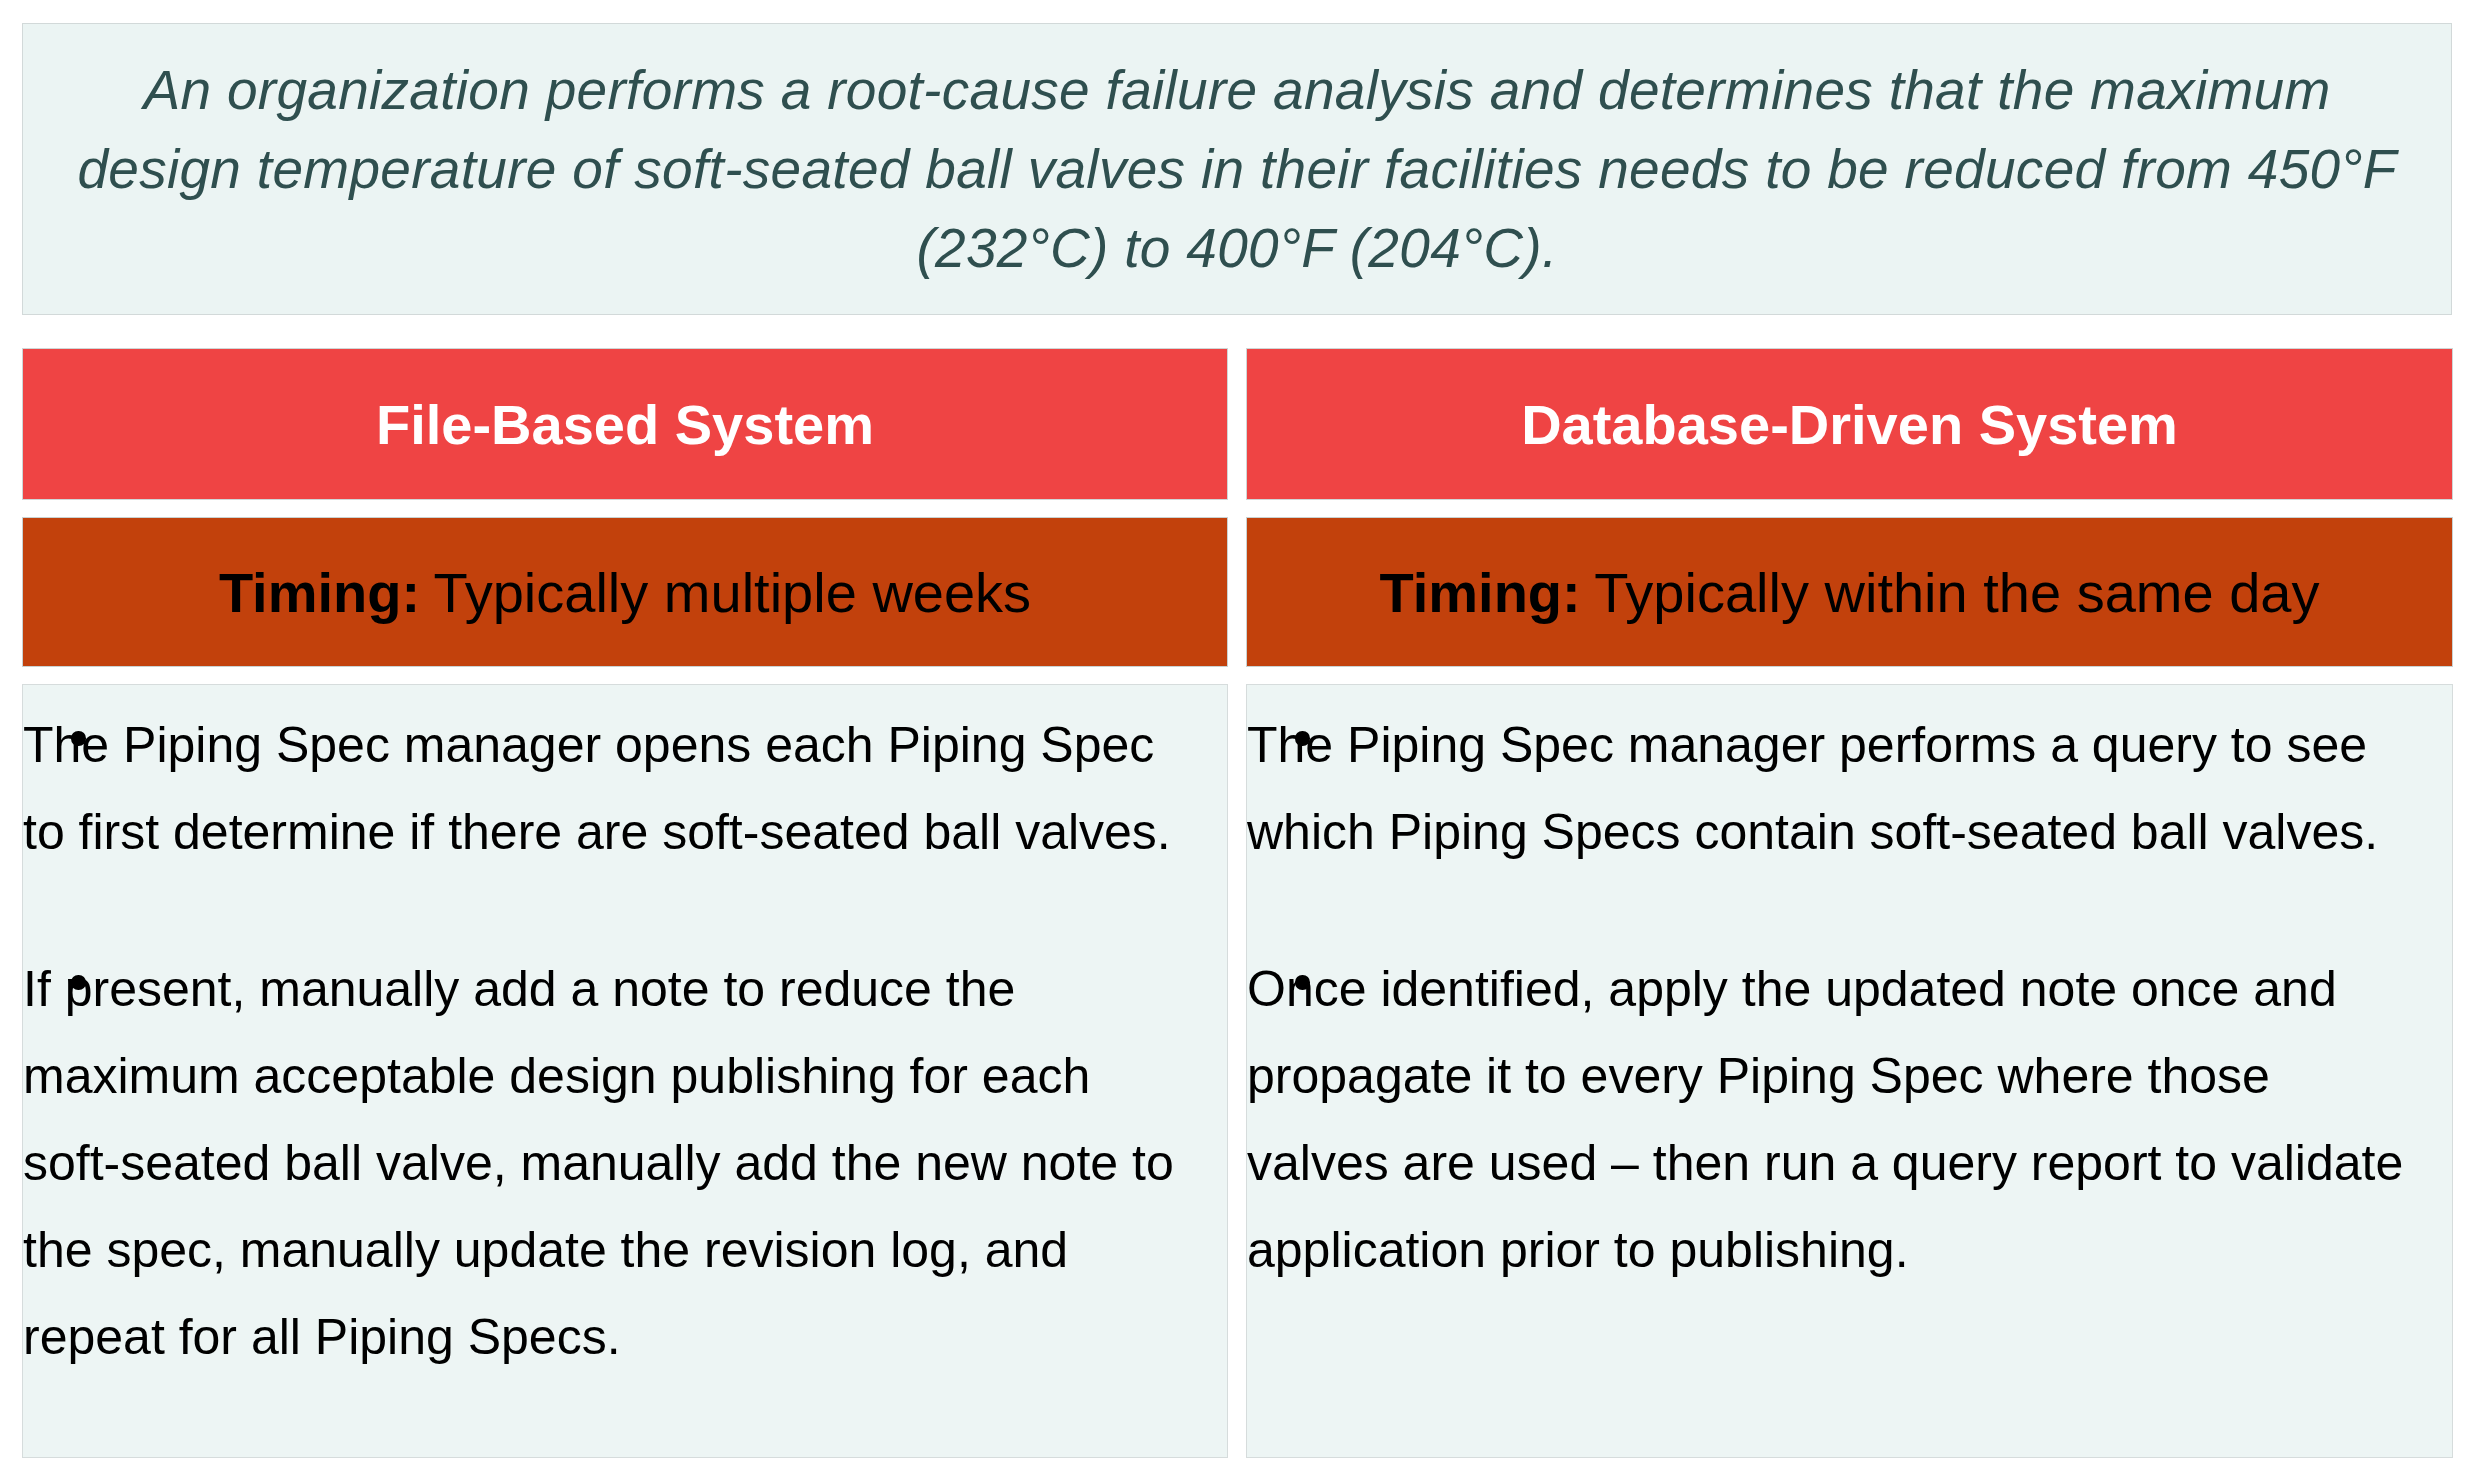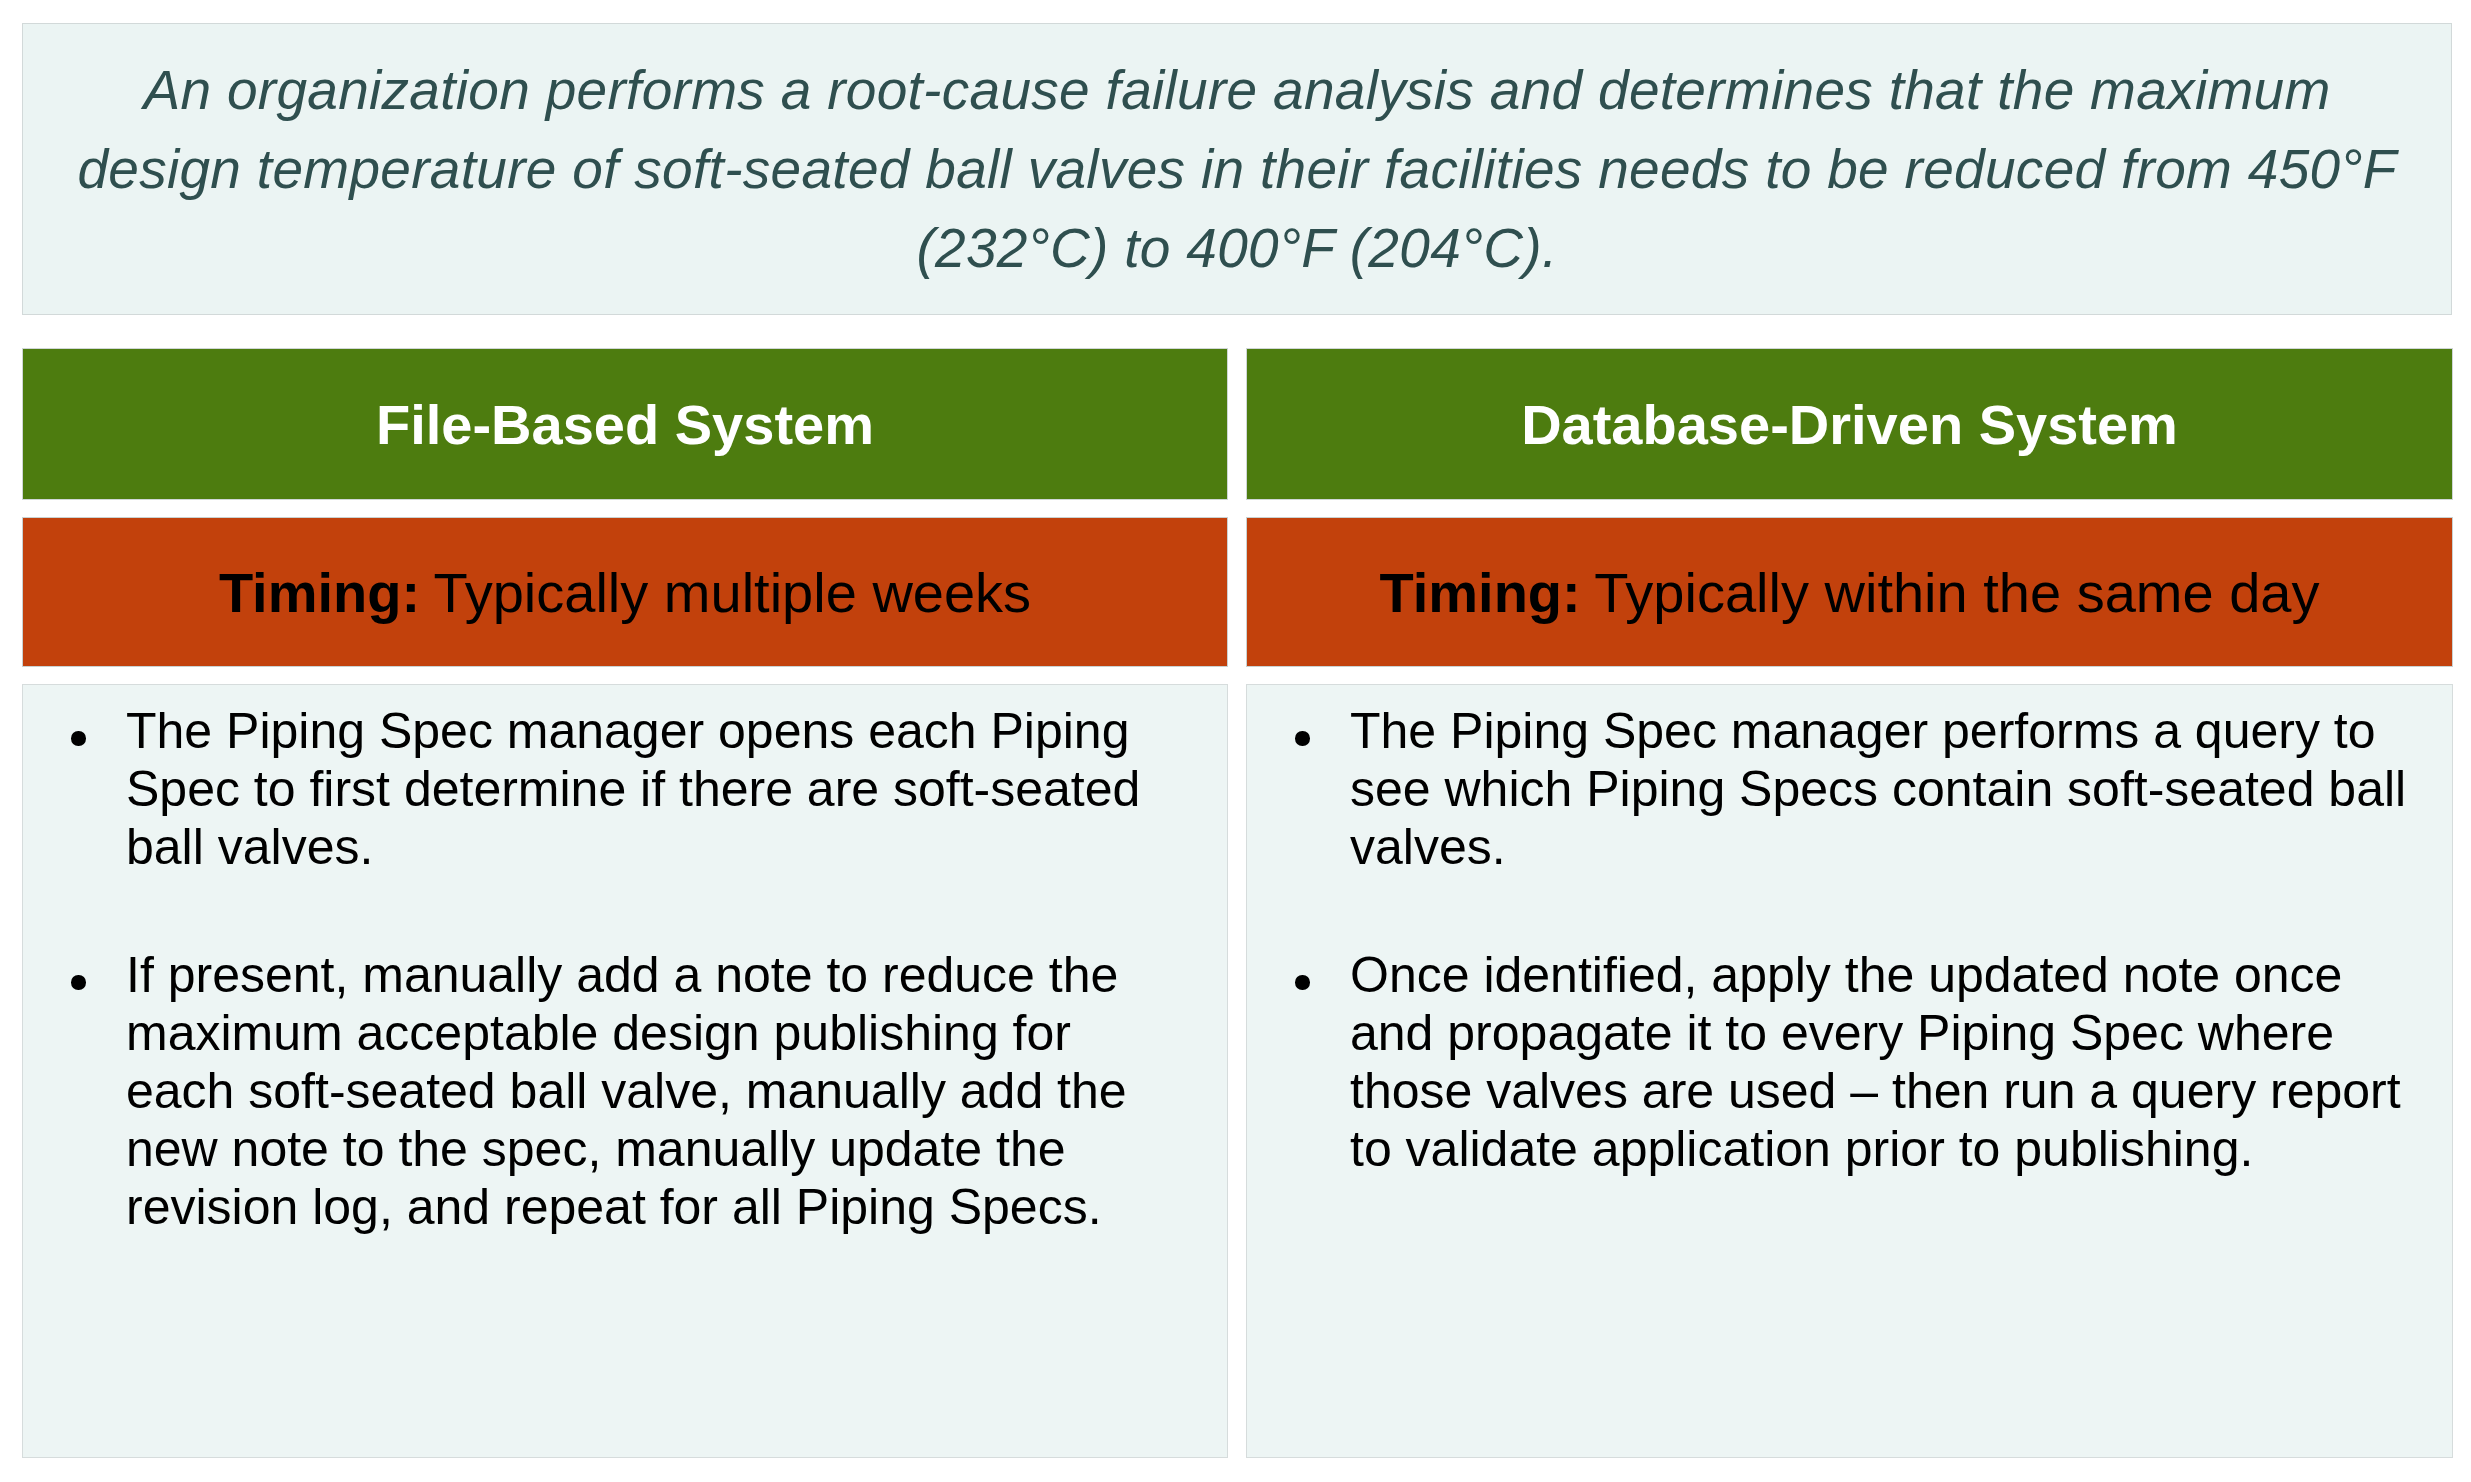--- a/index.html
+++ b/index.html
@@ -42,21 +42,21 @@
       width: 1206px;
     }
     .col-left { left: 22px; }
     .col-right { left: 1246px; width: 1207px; }
     .col-header {
       position: absolute;
       left: 0; right: 0;
       top: 348px;
       height: 152px;
       box-sizing: border-box;
-      background: #4d7c0f;
+      background: #ef4444;
       border: 1.9px solid #cfd6d6;
       display: flex;
       align-items: center;
       justify-content: center;
       color: #ffffff;
       font-weight: bold;
       font-size: 56px;
     }
     .col-timing {
       position: absolute;
@@ -84,23 +84,22 @@
       border: 1.9px solid #d6dcdc;
       padding: 17.4px 39px 0 0;
     }
     .bullets {
       list-style: none;
       margin: 0;
       padding: 0;
     }
     .bullet-item {
       position: relative;
-      padding-left: 103px;
       font-size: 50px;
-      line-height: 58px;
+      line-height: 87px;
       color: #000000;
       margin-bottom: 70px;
     }
     .bullet-dot {
       position: absolute;
       left: 48px;
       top: 29px;
       width: 14.5px;
       height: 14.5px;
       border-radius: 50%;

